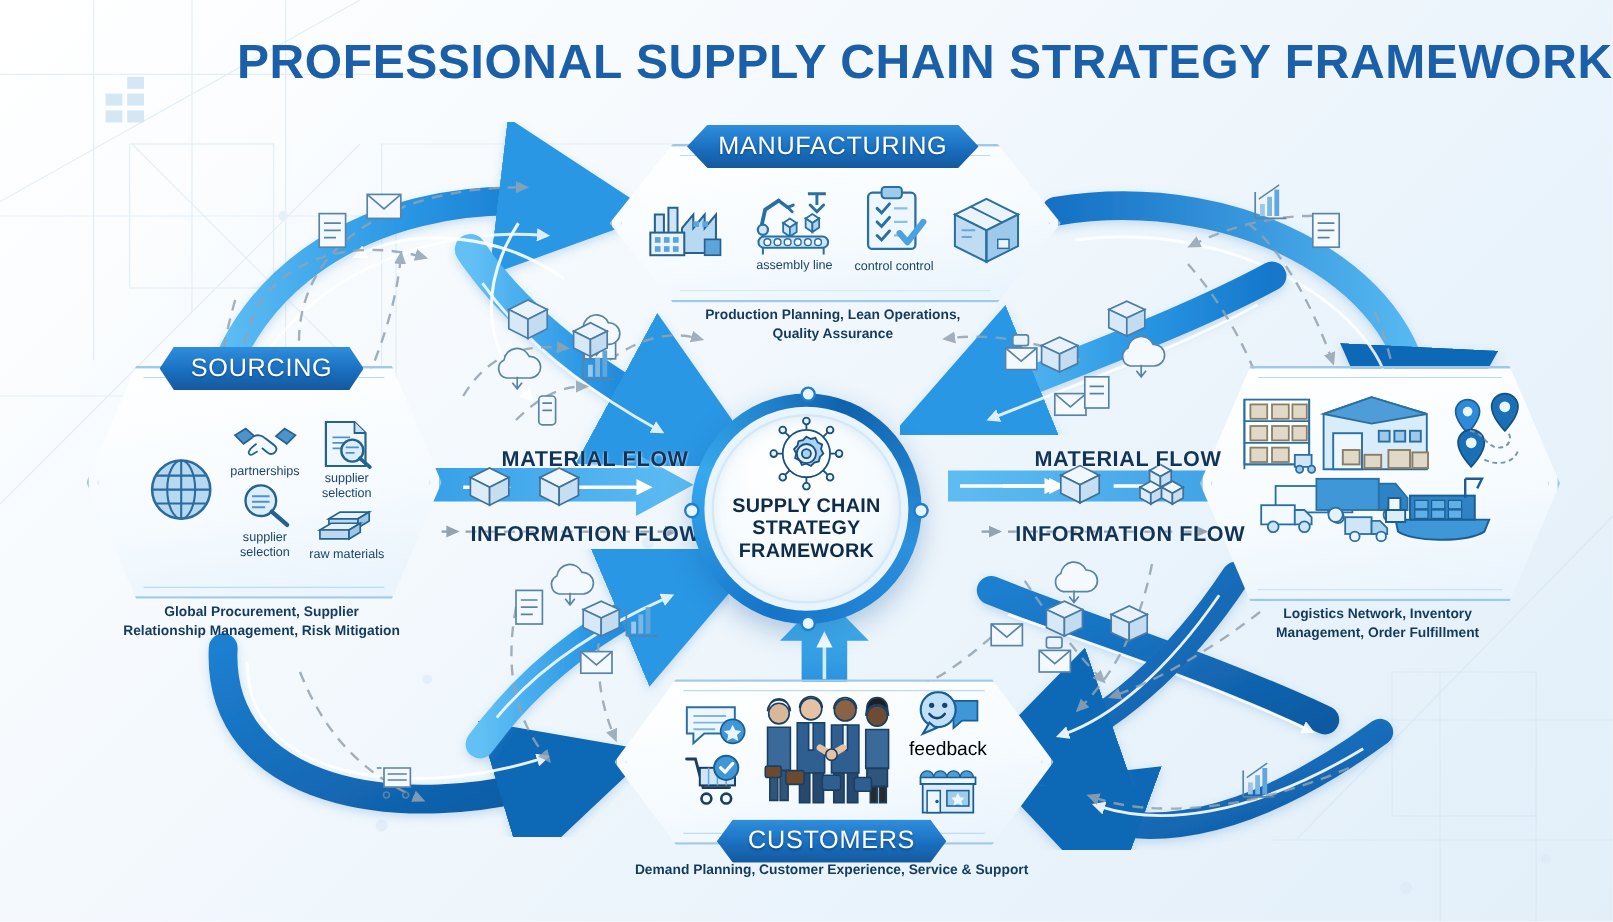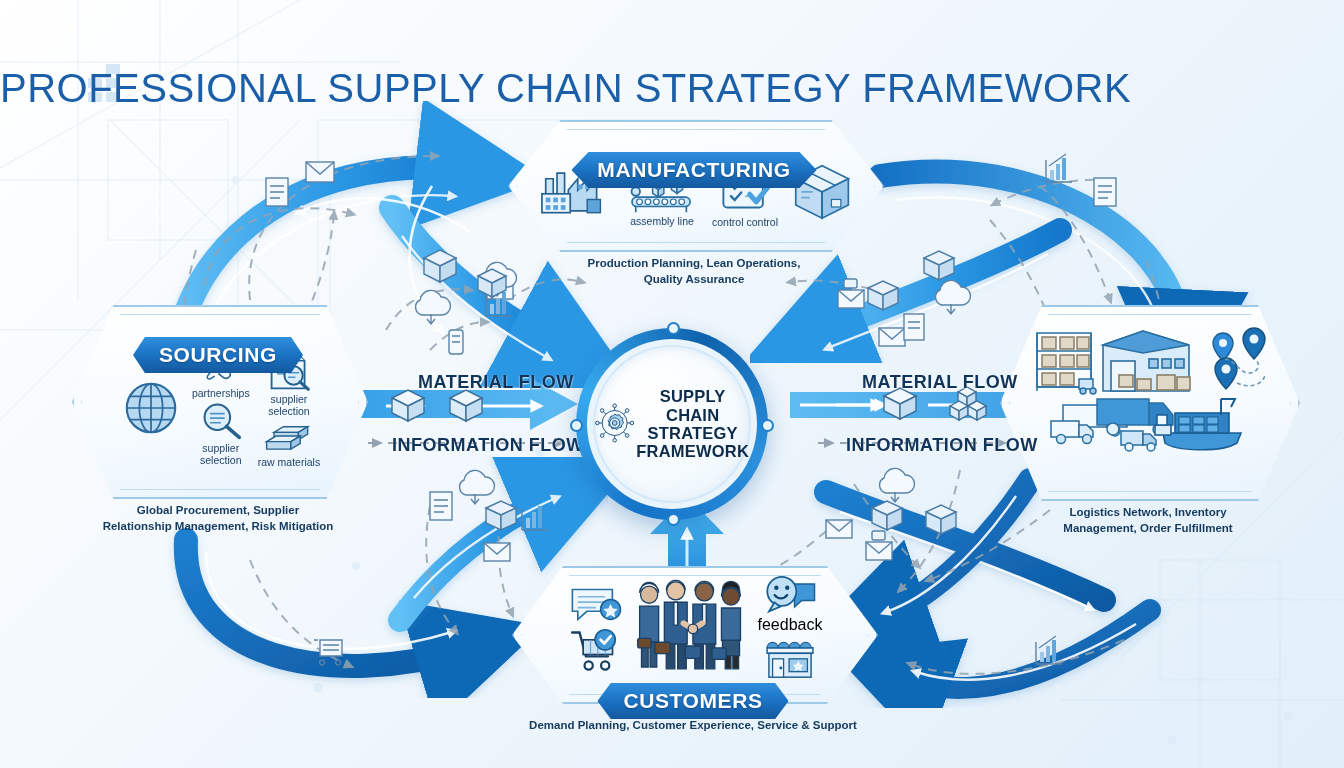--- a/index.html
+++ b/index.html
@@ -8,27 +8,26 @@
     font-family:"Liberation Sans", sans-serif;
     background:linear-gradient(135deg,#ffffff 0%,#f4f9fd 35%,#e9f3fb 70%,#e2eff9 100%);
     position:relative;
   }
   .stage{position:absolute;inset:0;}
   .layer{position:absolute;inset:0;}
   svg.layer{width:1344px;height:768px;}
 
   
   #page-title{
-    position:absolute;left:0;right:0;top:30px;text-align:left;
-    font-size:40px;font-weight:normal;letter-spacing:.5px;
+    position:absolute;left:0;right:0;top:30px;text-align:right;
+    font-size:40px;font-weight:bold;letter-spacing:.5px;
     color:#1b5fa8;
     text-shadow:0 1px 0 rgba(255,255,255,.8);
     font-family:"Liberation Sans", sans-serif;
     z-index:40;
-    margin-top:36px;
   }
 
   
   .node{position:absolute;z-index:25;}
   .hexwrap{position:relative;}
   .hex{
     position:relative;
     background:linear-gradient(170deg,#ffffff 0%,#f6fbff 55%,#e8f3fc 100%);
     border:2px solid #9fc9e8;
     clip-path:polygon(14% 0%,86% 0%,100% 50%,86% 100%,14% 100%,0% 50%);
@@ -37,26 +36,26 @@
   }
   .hex-inner{
     position:absolute;inset:7px;
     border:1.5px solid #bddcf2;border-radius:10px;
     clip-path:polygon(14% 0%,86% 0%,100% 50%,86% 100%,14% 100%,0% 50%);
     pointer-events:none;
   }
   .badge{
     position:absolute;left:50%;transform:translateX(-50%);
     background:linear-gradient(180deg,#2f8fdd 0%,#1a6fc0 55%,#14599e 100%);
-    color:#fff;font-weight:bold;letter-spacing:.6px;
+    color:#fff;font-weight:normal;letter-spacing:.6px;
     clip-path:polygon(7% 0%,93% 0%,100% 50%,93% 100%,7% 100%,0% 50%);
     box-shadow:0 3px 8px rgba(20,89,158,.35);
     display:flex;align-items:center;justify-content:center;
     text-shadow:0 1px 2px rgba(0,0,0,.3);
-    z-index:30;white-space:nowrap;margin-top:48px;
+    z-index:30;white-space:nowrap;
   }
   .badge.top{top:-17px;padding:6px 26px;font-size:21px;}
   .badge.bottom{bottom:-17px;padding:6px 26px;font-size:21px;}
   .subtitle{
     position:absolute;left:50%;transform:translateX(-50%);
     text-align:center;color:#143a5e;font-size:11.5px;font-weight:bold;
     line-height:1.35;white-space:pre-line;width:300px;z-index:26;
   }
 
   .icon-grid{display:flex;align-items:center;justify-content:center;gap:8px;flex-wrap:wrap;width:88%;}
@@ -70,21 +69,21 @@
   .ring-outer{
     position:absolute;inset:0;border-radius:50%;
     background:conic-gradient(from 200deg,#1573c8,#36a9ef,#0f62ad,#2b90dd,#1573c8);
     box-shadow:0 8px 22px rgba(20,90,160,.30);
   }
   .ring-mid{position:absolute;inset:11px;border-radius:50%;background:#eaf4fd;}
   .ring-in{
     position:absolute;inset:17px;border-radius:50%;
     background:radial-gradient(circle at 38% 30%,#ffffff 0%,#f4fafe 60%,#e6f1fa 100%);
     border:2px solid #d3e8f8;
-    display:flex;flex-direction:row;align-items:center;justify-content:center;gap:2px;
+    display:flex;flex-direction:column;align-items:center;gap:2px;
     box-shadow:inset 0 2px 10px rgba(120,170,210,.18);
   }
   #hub-text{
     text-align:center;color:#0f2b4a;font-weight:bold;font-size:16.5px;line-height:1.12;
     white-space:pre-line;letter-spacing:.2px;
   }
   .hubdot{position:absolute;width:9px;height:9px;border-radius:50%;background:#eaf6ff;border:2px solid #1f7fcc;}
 
   
   .flow-label{

